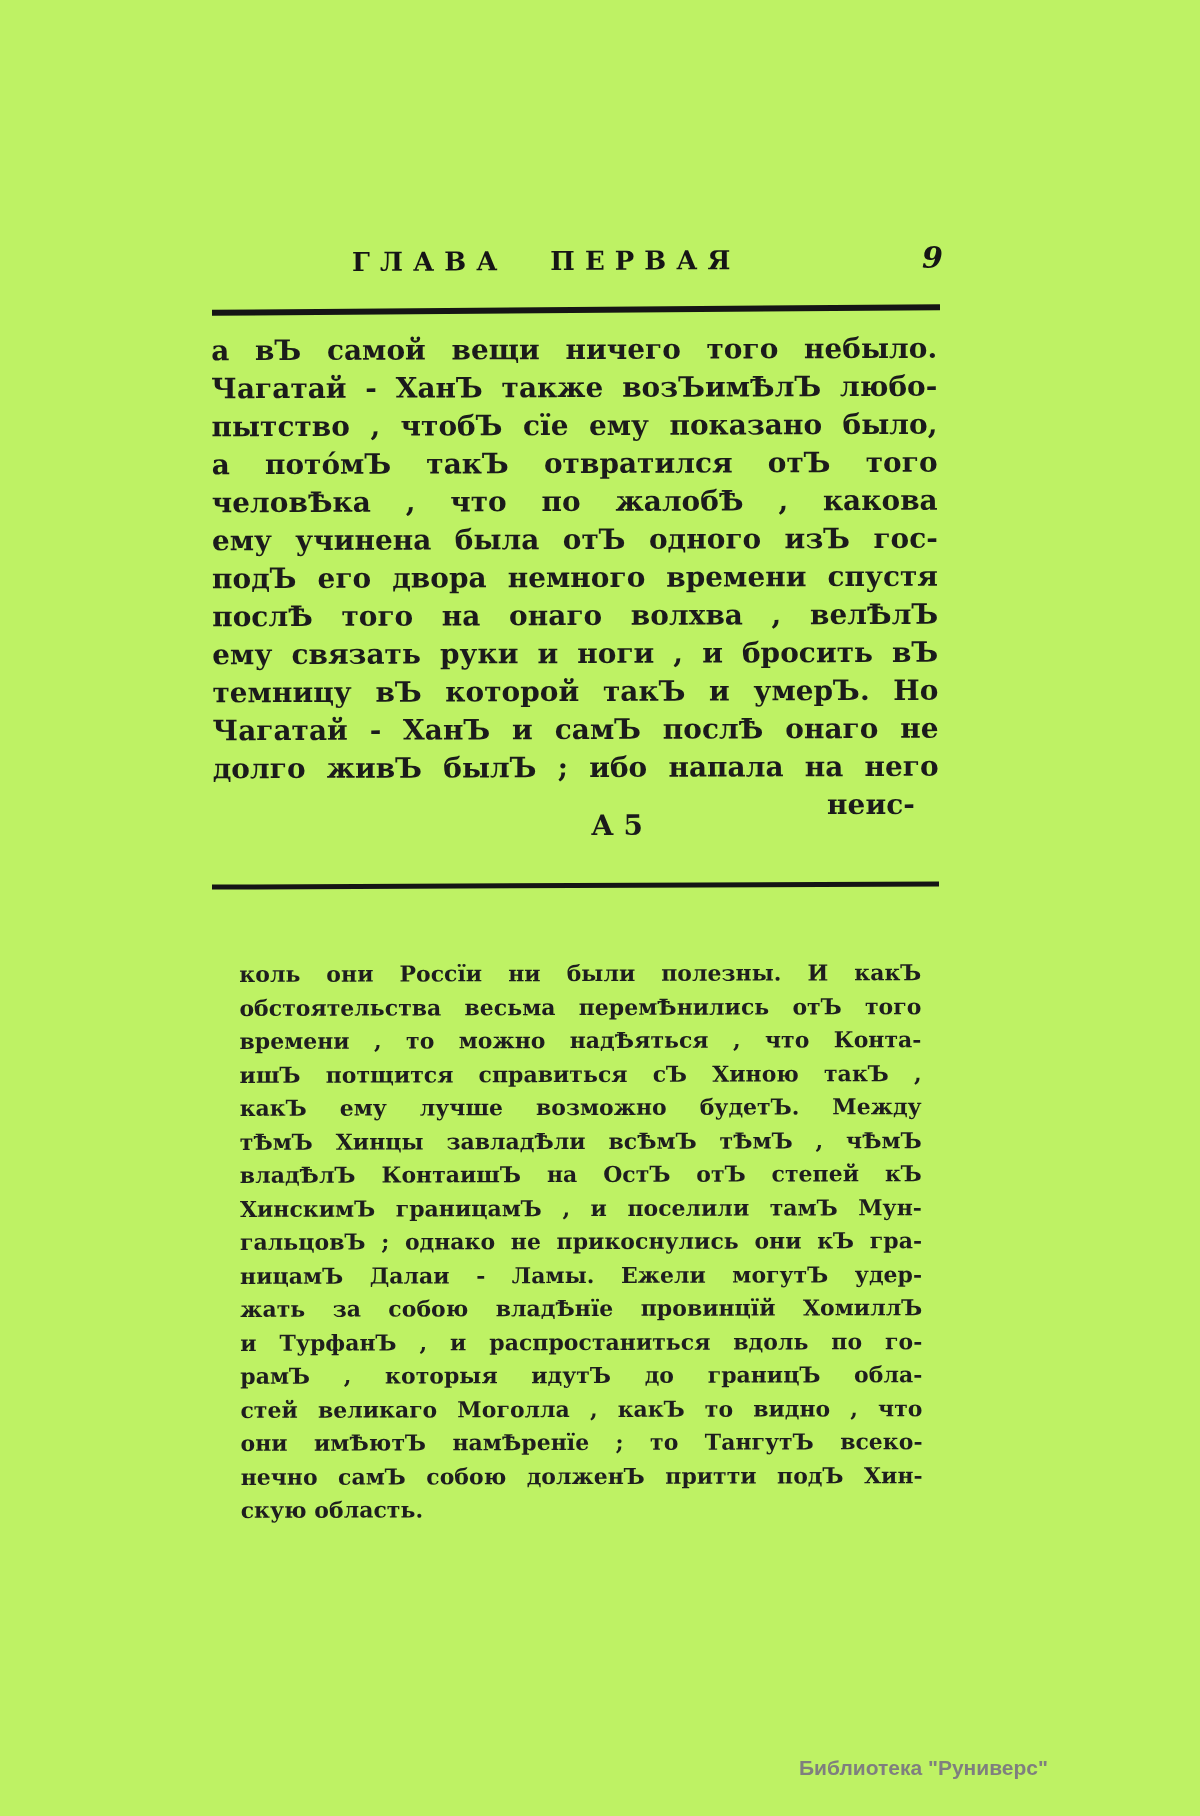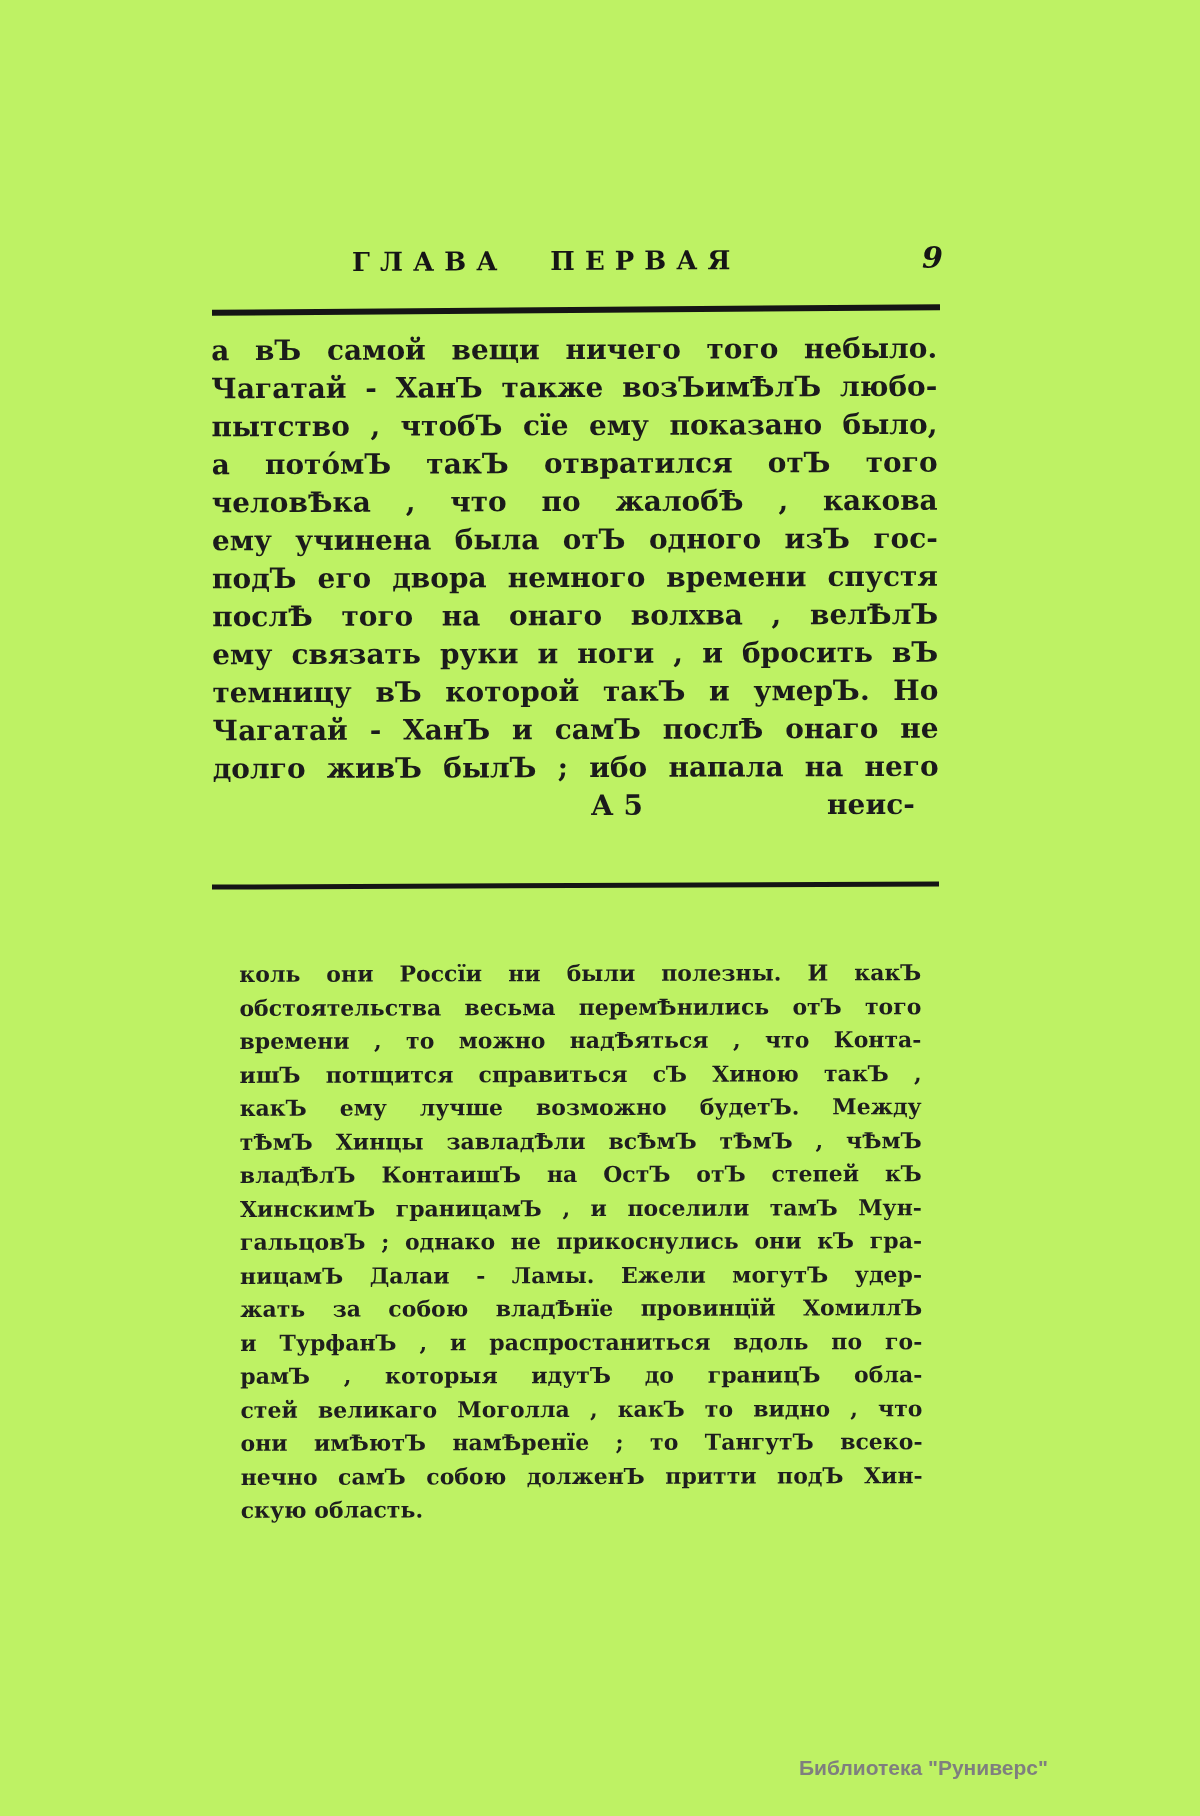--- a/index.html
+++ b/index.html
@@ -81,20 +81,21 @@
     text-align-last: justify;
   }
   .sig-row {
     position: relative;
     height: 38px;
     line-height: 38px;
   }
   .signature {
     position: absolute;
     left: 378px;
+    margin-top: 20px;
   }
   .catchword {
     position: absolute;
     right: 24px;
   }
 
   
   .footnote {
     position: absolute;
     left: 240px;

